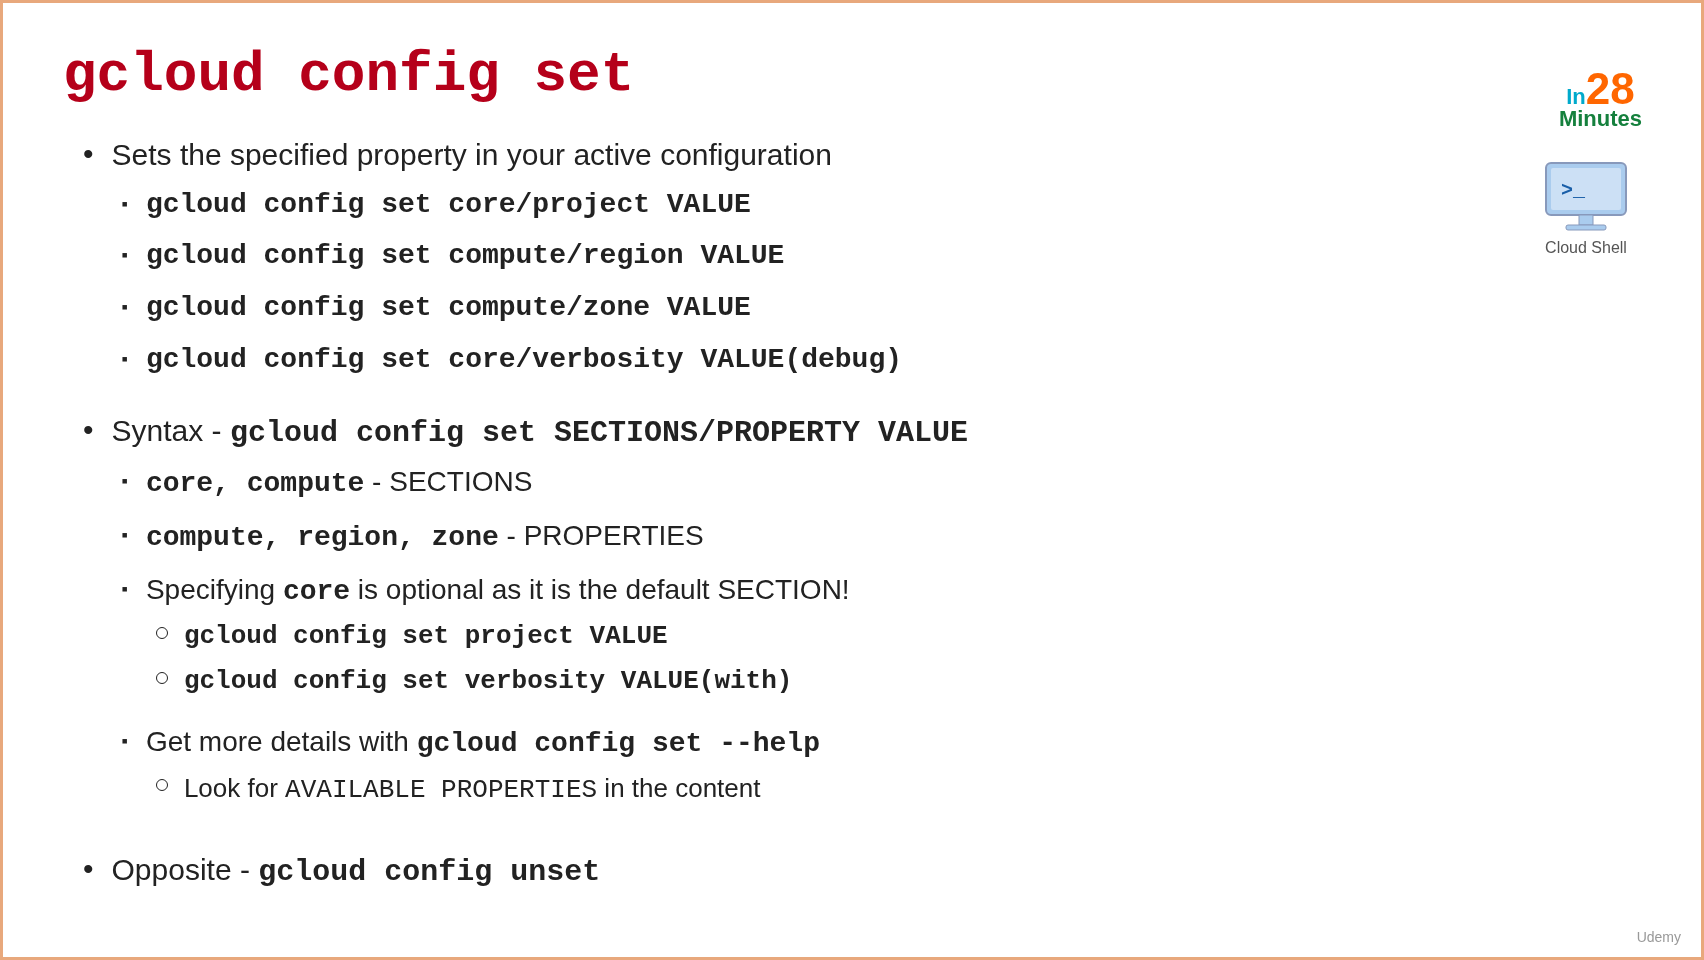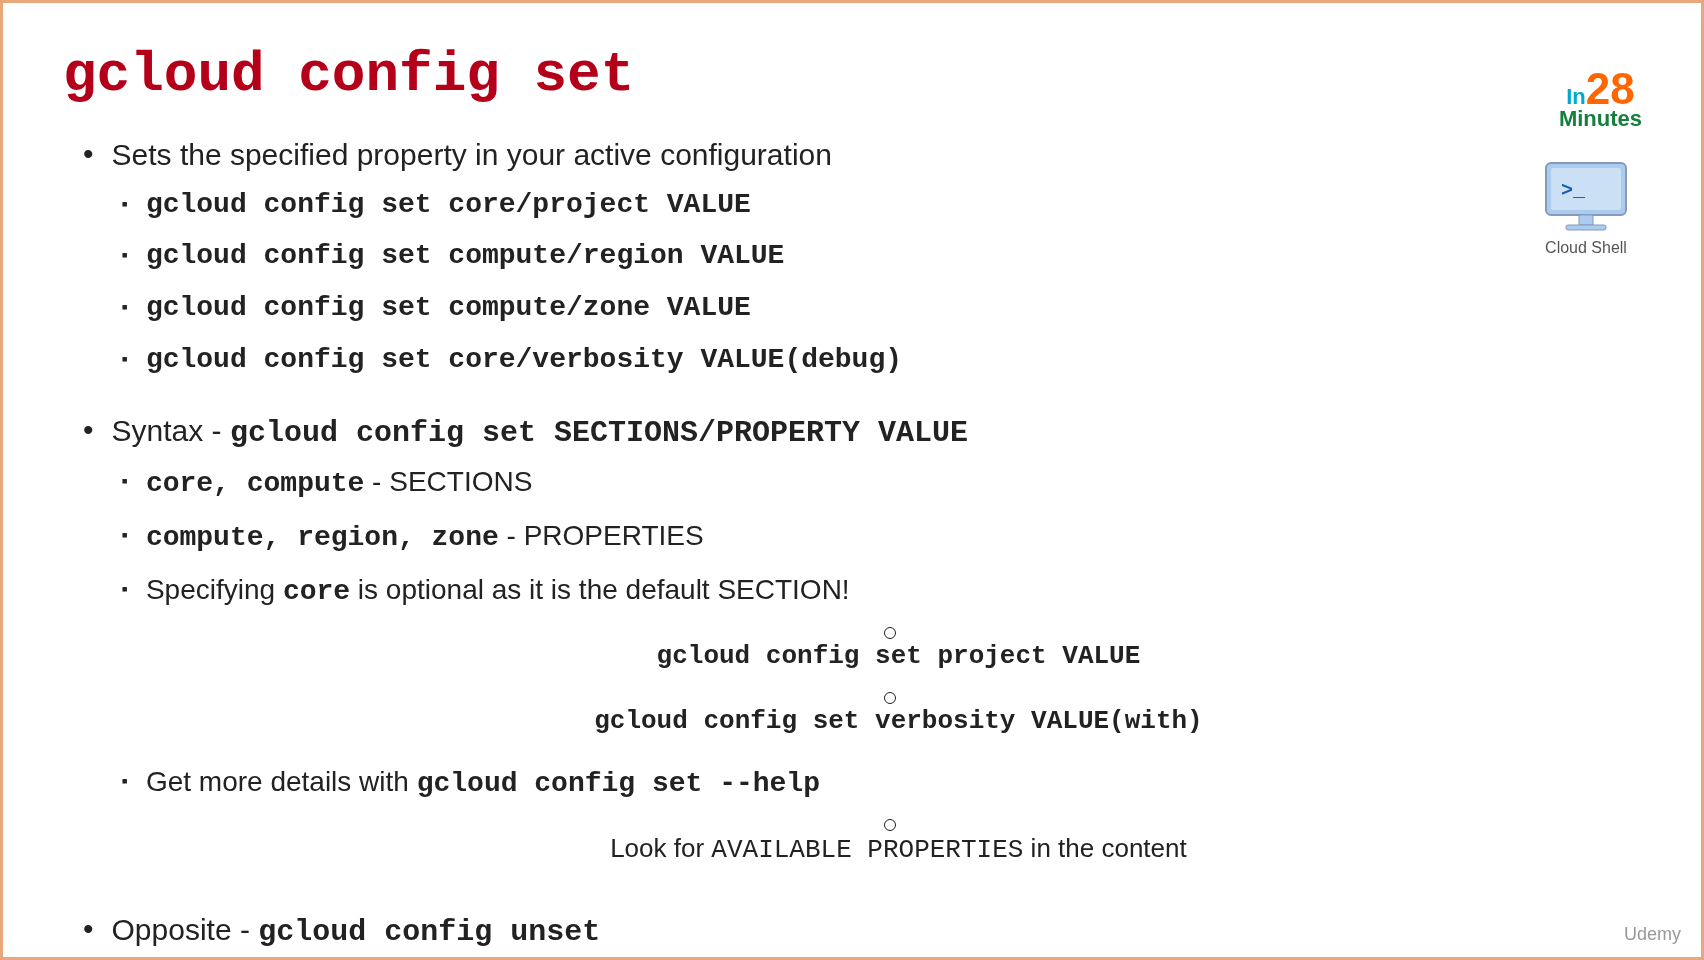--- a/index.html
+++ b/index.html
@@ -85,25 +85,24 @@
       line-height: 1.35;
     }
 
     .sub-sub-list {
       margin-top: 8px;
       padding-left: 10px;
     }
 
     .sub-sub-bullet {
       display: flex;
-      align-items: center;
+      align-items: flex-start;
       margin-bottom: 10px;
       font-size: 26px;
       color: #222;
-      flex-direction: column;
     }
 
     .sub-sub-marker {
       font-size: 12px;
       margin-right: 16px;
       margin-top: 8px;
       flex-shrink: 0;
       color: #222;
       border: 1.5px solid #222;
       border-radius: 50%;
@@ -179,21 +178,21 @@
       color: #555;
       margin-top: 6px;
       display: block;
     }
 
     
     .watermark {
       position: absolute;
       bottom: 12px;
       right: 20px;
-      font-size: 18px;
+      font-size: 14px;
       color: #999;
       margin-top: 42px;
     }
   </style>
 </head>
 <body>
 
 <div class="slide-container">
 
   <div class="logo-container">

